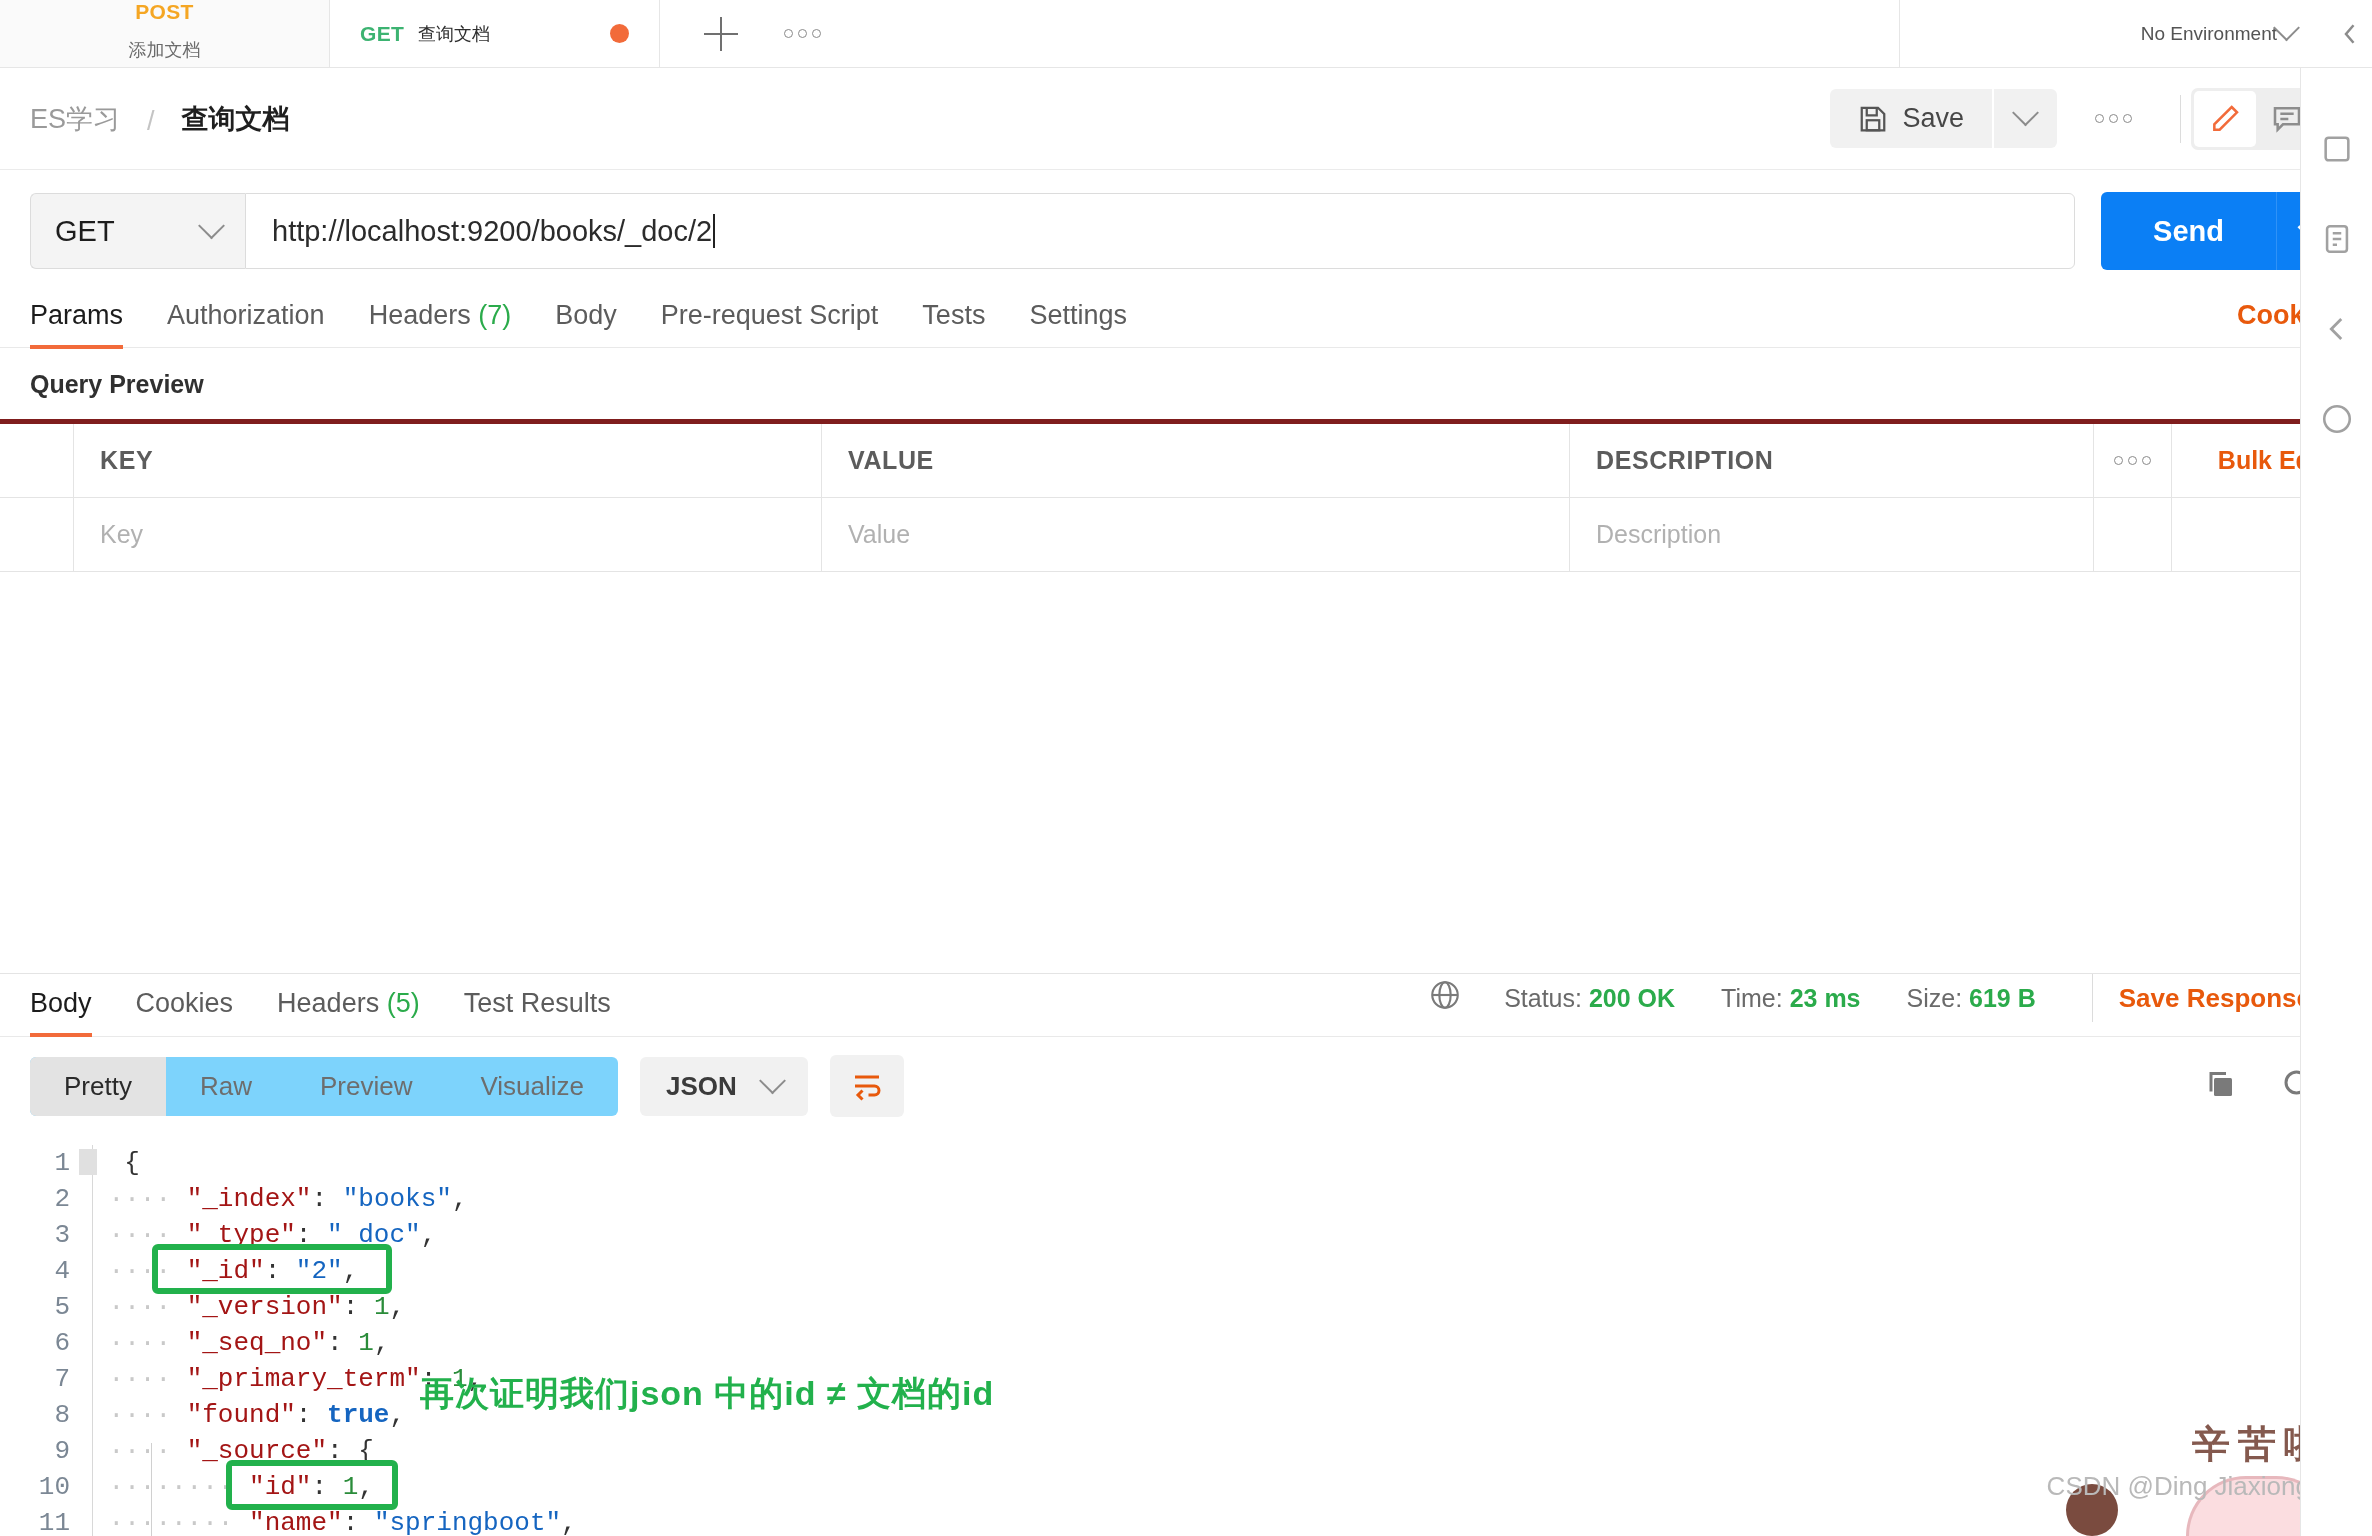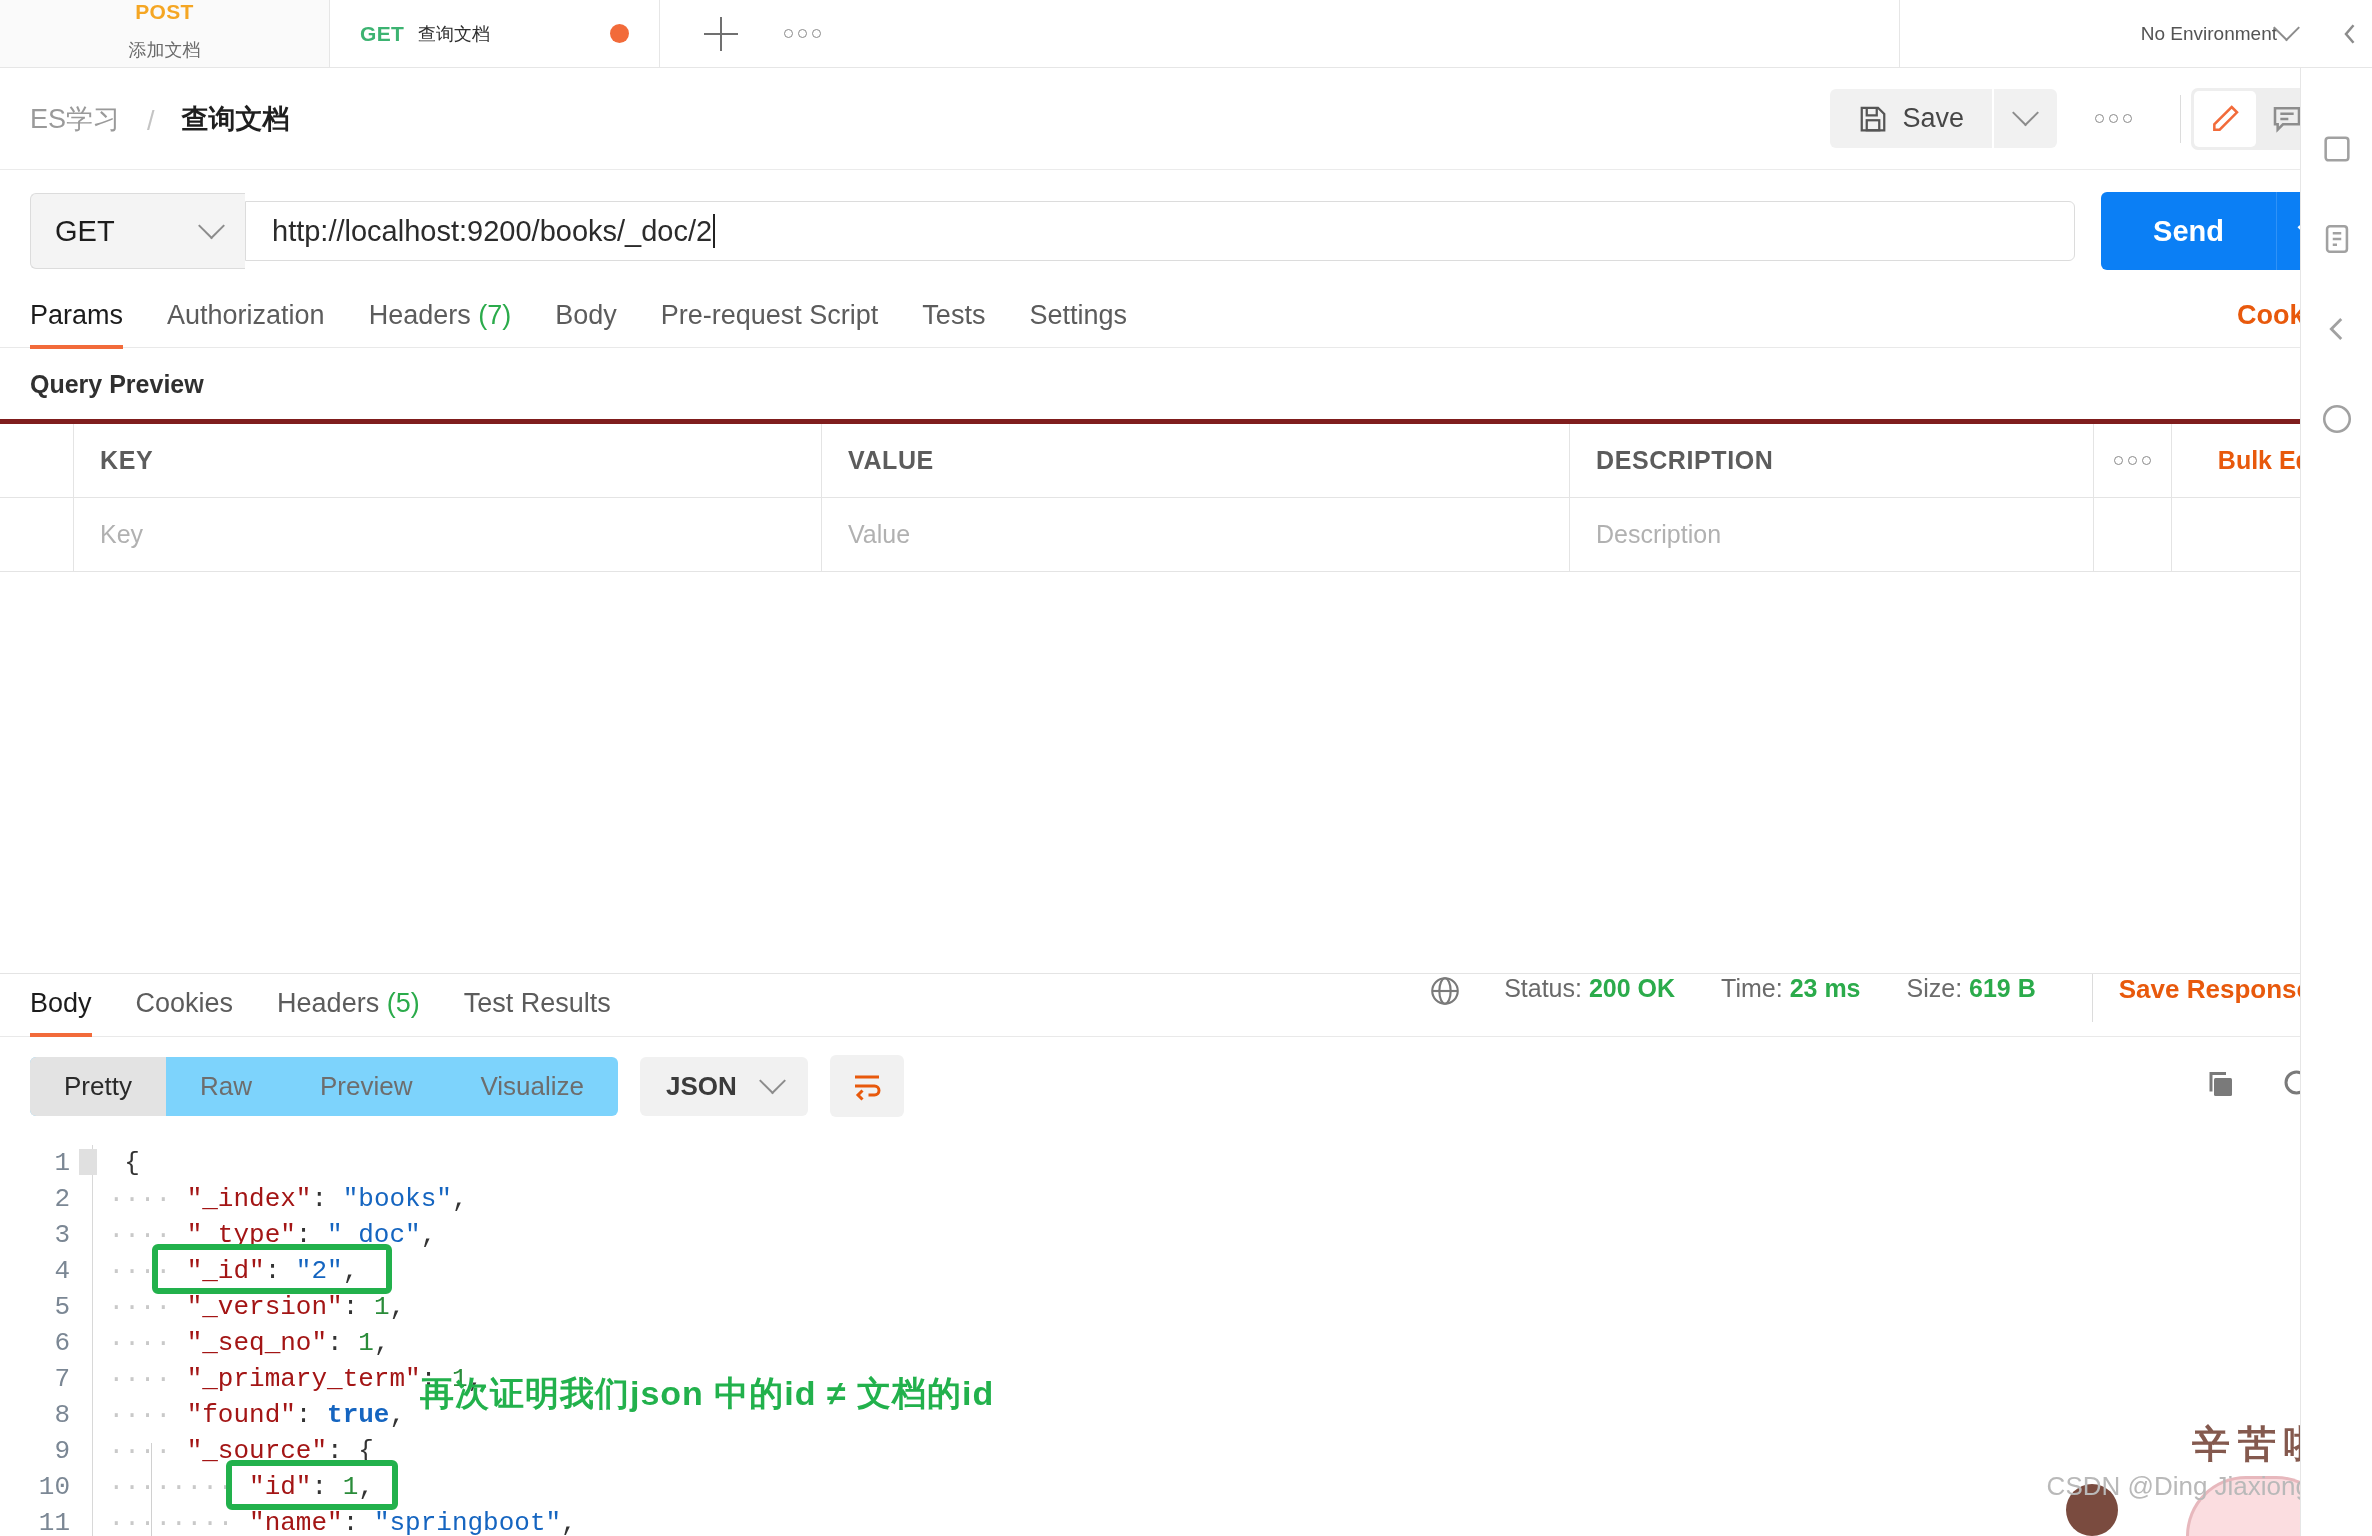--- a/index.html
+++ b/index.html
@@ -96,21 +96,21 @@
   
   .urlbar { display: flex; align-items: center; padding: 22px 30px 18px 30px; gap: 0; }
   .method-box {
     display: flex; align-items: center; justify-content: space-between;
     width: 215px; height: 76px; padding: 0 24px;
     background: #f4f4f4; border: 1px solid #dcdcdc;
     border-right: none; border-radius: 6px 0 0 6px;
     font-size: 29px; color: #1d1d1d; cursor: pointer;
   }
   .url-input {
-    flex: 1; height: 60px;
+    flex: 1; height: 76px;
     border: 1px solid #dcdcdc; border-radius: 0 6px 6px 0;
     display: flex; align-items: center; padding: 0 26px;
     font-size: 29px; color: #2b2b2b; background: #fff;
     position: relative;
   }
   .caret-bar {
     display: inline-block; width: 2px; height: 34px;
     background: #222; margin-left: 1px;
     animation: blink 1.06s steps(1) infinite;
   }
@@ -162,21 +162,21 @@
   .c-desc { flex: 1; }
   .c-dots { width: 78px; display: flex; align-items: center; justify-content: center; border-right: 1px solid #e4e4e4; }
   .c-bulk { width: 200px; display: flex; align-items: center; justify-content: center;
             color: #e8590c; font-weight: 700; font-size: 25px; cursor: pointer; }
   .placeholder { color: #b1b1b1; }
   .blank-area { flex: 1; background: #fff; }
 
   
   .resp-divider { height: 1px; background: #e4e4e4; }
   .resp-tabs { display: flex; align-items: center; padding: 0 30px; border-bottom: 1px solid #e9e9e9; }
-  .resp-meta { margin-left: auto; display: flex; align-items: flex-start; gap: 16px; font-size: 25px; padding-bottom: 14px; }
+  .resp-meta { margin-left: auto; display: flex; align-items: center; gap: 16px; font-size: 25px; padding-bottom: 14px; }
   .globe { margin-right: 26px; }
   .meta-item { color: #6a6a6a; margin-right: 30px; white-space: nowrap; }
   .meta-val { color: #2bab4b; font-weight: 600; }
   .save-resp { color: #e8590c; font-weight: 700; font-size: 26px; display: flex; align-items: center; gap: 16px; cursor: pointer; }
   .chev-o { width: 15px; height: 15px; border-right: 3px solid #e8590c; border-bottom: 3px solid #e8590c; transform: rotate(45deg) translate(-3px,-3px); }
 
   .fmtbar { display: flex; align-items: center; gap: 22px; padding: 18px 30px; }
   .seg { display: flex; background: #7dd3fc; border-radius: 6px; overflow: hidden; }
   .seg > div { padding: 14px 34px; font-size: 26px; color: #6d6d6d; cursor: pointer; }
   .seg > div.on { background: #e3e3e3; color: #2a2a2a; }

